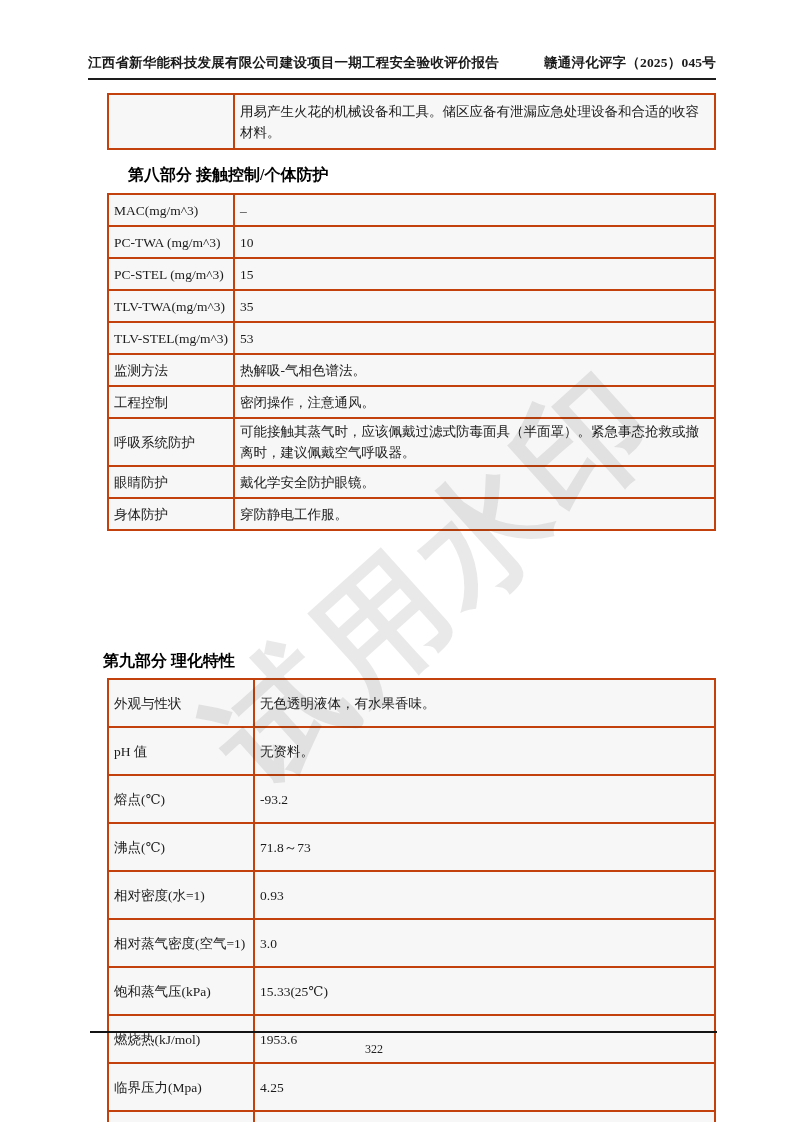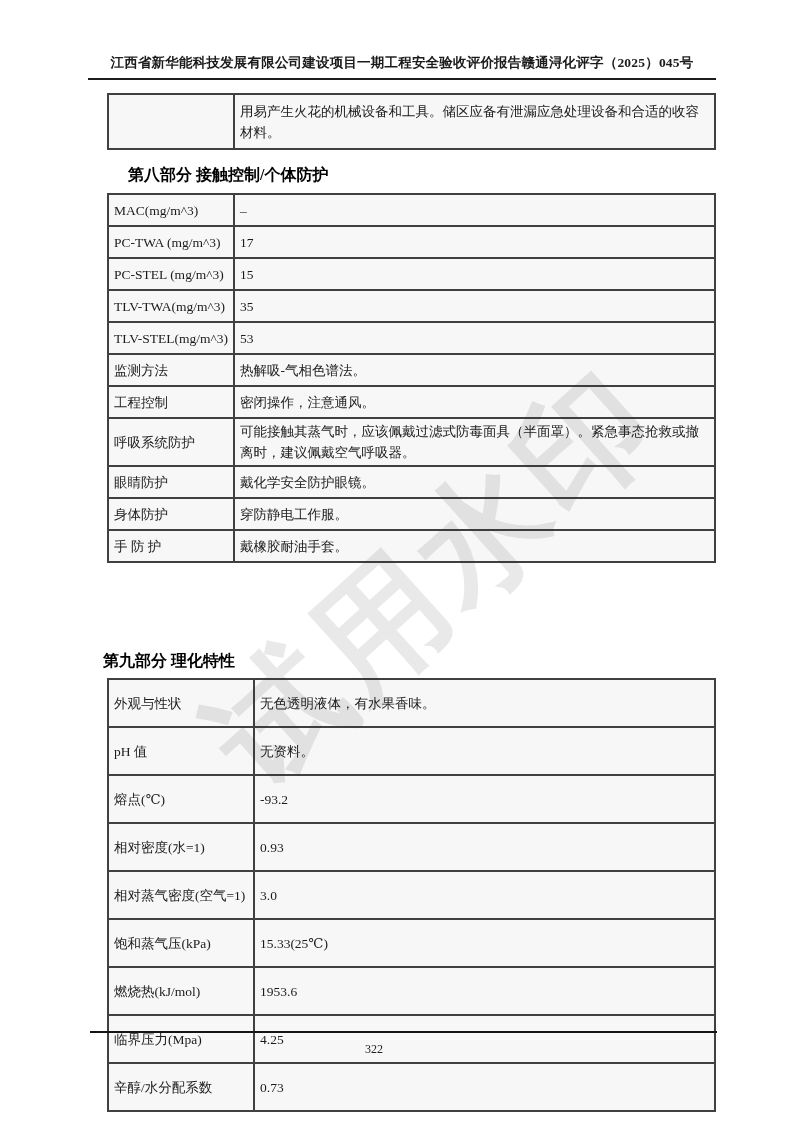--- a/index.html
+++ b/index.html
@@ -5,41 +5,41 @@
   html,body{margin:0;padding:0;}
   body{
     width:793px;height:1122px;position:relative;background:#ffffff;
     font-family:"Liberation Serif","DejaVu Serif",serif;color:#1b1b1b;
     overflow:hidden;
   }
   .page{position:absolute;inset:0;background:#ffffff;}
 
   .header{
     position:absolute;left:88px;top:54px;width:628px;
-    display:flex;justify-content:center;align-items:flex-end;
+    display:flex;justify-content:space-between;align-items:flex-end;
     border-bottom:2px solid #1d1d1d;padding-bottom:6px;
     font-weight:bold;font-size:13.5px;white-space:nowrap;
   }
   .header .hl{letter-spacing:0.2px;}
   .header .hr{letter-spacing:0.2px;}
 
   .sec-heading{
     position:absolute;left:103px;font-size:16px;font-weight:bold;color:#000;
     white-space:nowrap;
   }
   #sec8-heading{top:165px;margin-left:25px;}
   #sec9-heading{top:651px;}
 
   table.doc-table{
     position:absolute;left:107px;width:609px;
     border-collapse:collapse;table-layout:fixed;
     background:#f7f7f7;border:2px solid #9c9c9c;
   }
   table.doc-table td{
-    border:2px solid #404040;
+    border:2px solid #c2410c;
     font-size:13.5px;line-height:21px;
     padding:2px 5px;vertical-align:middle;
     overflow:hidden;
   }
   td.lbl{white-space:nowrap;}
 
   #frag-table{top:93px;}
   #frag-table tr{height:55px;}
   #frag-table col.c1, #t8 col.c1{width:126px;}
   #t9 col.c1{width:146px;}
@@ -98,21 +98,21 @@
         <col class="c1">
         <col>
       </colgroup>
     <tbody>
         <tr>
       <td class="lbl">MAC(mg/m^3)</td>
       <td class="val">–</td>
     </tr>
     <tr>
       <td class="lbl">PC-TWA (mg/m^3)</td>
-      <td class="val">17</td>
+      <td class="val">10</td>
     </tr>
     <tr>
       <td class="lbl">PC-STEL (mg/m^3)</td>
       <td class="val">15</td>
     </tr>
     <tr>
       <td class="lbl">TLV-TWA(mg/m^3)</td>
       <td class="val">35</td>
     </tr>
     <tr>
@@ -131,24 +131,20 @@
       <td class="lbl">呼吸系统防护</td>
       <td class="val">可能接触其蒸气时，应该佩戴过滤式防毒面具（半面罩）。紧急事态抢救或撤离时，建议佩戴空气呼吸器。</td>
     </tr>
     <tr>
       <td class="lbl">眼睛防护</td>
       <td class="val">戴化学安全防护眼镜。</td>
     </tr>
     <tr>
       <td class="lbl">身体防护</td>
       <td class="val">穿防静电工作服。</td>
-    </tr>
-    <tr>
-      <td class="lbl">手 防 护</td>
-      <td class="val">戴橡胶耐油手套。</td>
     </tr>
   </tbody>
     </table>
 
   <div class="sec-heading" id="sec9-heading">第九部分 理化特性</div>
 
   <table class="doc-table" id="t9">
     <colgroup>
         <col class="c1">
         <col>
@@ -160,20 +156,24 @@
     </tr>
     <tr>
       <td class="lbl">pH 值</td>
       <td class="val">无资料。</td>
     </tr>
     <tr>
       <td class="lbl">熔点(℃)</td>
       <td class="val">-93.2</td>
     </tr>
     <tr>
+      <td class="lbl">沸点(℃)</td>
+      <td class="val">71.8～73</td>
+    </tr>
+    <tr>
       <td class="lbl">相对密度(水=1)</td>
       <td class="val">0.93</td>
     </tr>
     <tr>
       <td class="lbl">相对蒸气密度(空气=1)</td>
       <td class="val">3.0</td>
     </tr>
     <tr>
       <td class="lbl">饱和蒸气压(kPa)</td>
       <td class="val">15.33(25℃)</td>

